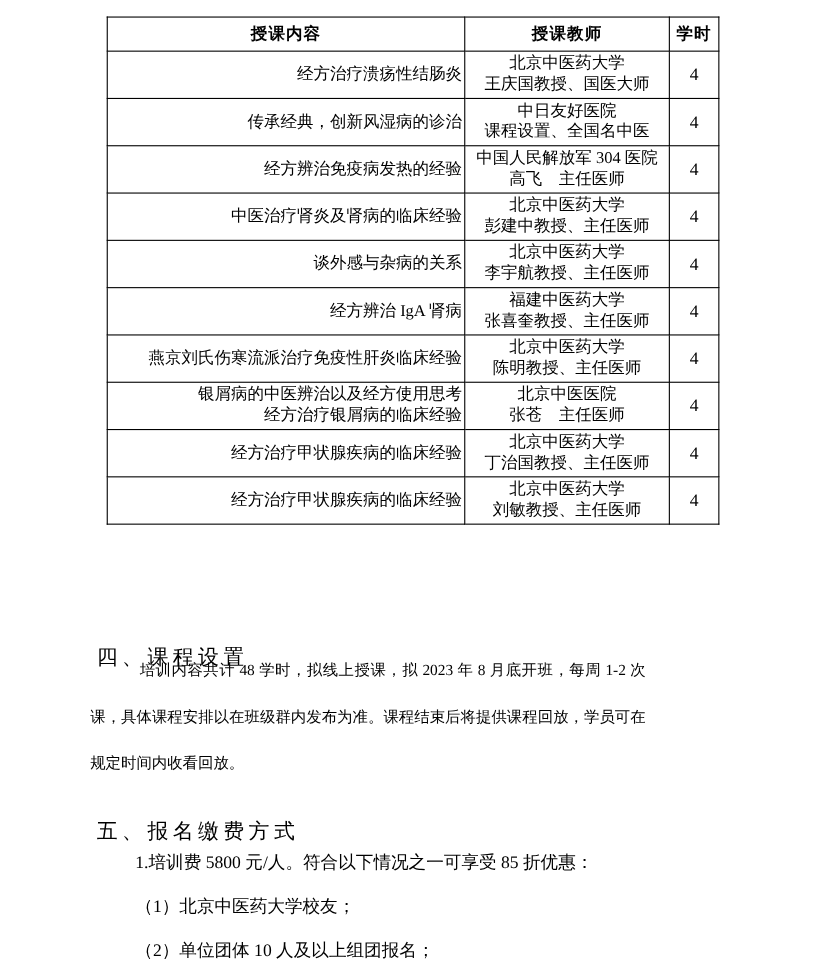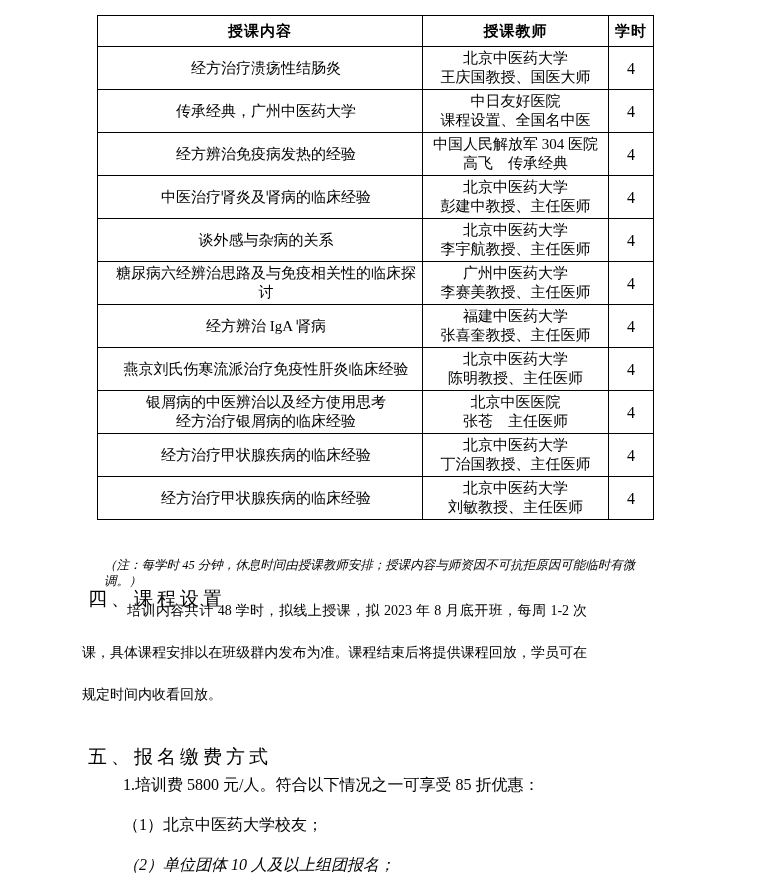--- a/index.html
+++ b/index.html
@@ -28,21 +28,21 @@
     font-weight:normal;
   }
   .course-table thead tr{height:31px;}
   .course-table tbody tr{height:41px;}
   .course-table th{
     text-align:center;
     font-weight:bold;
     letter-spacing:1px;
   }
   td.cell-content{
-    text-align:center;
+    text-align:right;
     padding-left:14px;
     white-space:pre-line;
   }
   td.cell-teacher{text-align:center;}
   td.cell-teacher div{line-height:19px;}
   td.cell-hours{
     text-align:center;
     font-size:16px;
   }
 
@@ -75,21 +75,21 @@
     text-indent:45px;
   }
   .fee-line{
     position:absolute;left:123px;
     font-size:16px;
     line-height:22px;
     white-space:nowrap;
   }
   .fee-main{top:774px;}
   .fee-item1{top:814px;text-align:right;}
-  .fee-item2{top:854px;font-style:italic;}
+  .fee-item2{top:854px;}
 </style>
 </head>
 <body>
 
 <div class="page">
 
   <table class="course-table">
     <colgroup>
       <col style="width:325px">
       <col style="width:186px">
@@ -105,56 +105,48 @@
     <tbody>
       <tr>
         <td class="cell-content">经方治疗溃疡性结肠炎</td>
         <td class="cell-teacher">
           <div>北京中医药大学</div>
           <div>王庆国教授、国医大师</div>
         </td>
         <td class="cell-hours">4</td>
       </tr>
       <tr>
-        <td class="cell-content">传承经典，广州中医药大学</td>
+        <td class="cell-content">传承经典，创新风湿病的诊治</td>
         <td class="cell-teacher">
           <div>中日友好医院</div>
           <div>课程设置、全国名中医</div>
         </td>
         <td class="cell-hours">4</td>
       </tr>
       <tr>
         <td class="cell-content">经方辨治免疫病发热的经验</td>
         <td class="cell-teacher">
           <div>中国人民解放军 304 医院</div>
-          <div>高飞　传承经典</div>
+          <div>高飞　主任医师</div>
         </td>
         <td class="cell-hours">4</td>
       </tr>
       <tr>
         <td class="cell-content">中医治疗肾炎及肾病的临床经验</td>
         <td class="cell-teacher">
           <div>北京中医药大学</div>
           <div>彭建中教授、主任医师</div>
         </td>
         <td class="cell-hours">4</td>
       </tr>
       <tr>
         <td class="cell-content">谈外感与杂病的关系</td>
         <td class="cell-teacher">
           <div>北京中医药大学</div>
           <div>李宇航教授、主任医师</div>
-        </td>
-        <td class="cell-hours">4</td>
-      </tr>
-      <tr>
-        <td class="cell-content">糖尿病六经辨治思路及与免疫相关性的临床探讨</td>
-        <td class="cell-teacher">
-          <div>广州中医药大学</div>
-          <div>李赛美教授、主任医师</div>
         </td>
         <td class="cell-hours">4</td>
       </tr>
       <tr>
         <td class="cell-content">经方辨治 IgA 肾病</td>
         <td class="cell-teacher">
           <div>福建中医药大学</div>
           <div>张喜奎教授、主任医师</div>
         </td>
         <td class="cell-hours">4</td>
@@ -188,21 +180,20 @@
         <td class="cell-content">经方治疗甲状腺疾病的临床经验</td>
         <td class="cell-teacher">
           <div>北京中医药大学</div>
           <div>刘敏教授、主任医师</div>
         </td>
         <td class="cell-hours">4</td>
       </tr>
     </tbody>
   </table>
 
-  <div class="table-note">（注：每学时 45 分钟，休息时间由授课教师安排；授课内容与师资因不可抗拒原因可能临时有微调。）</div>
 
   <div class="section-heading heading-4">四、课程设置</div>
 
   <div class="body-paragraph">培训内容共计 48 学时，拟线上授课，拟 2023 年 8 月底开班，每周 1-2 次课，具体课程安排以在班级群内发布为准。课程结束后将提供课程回放，学员可在规定时间内收看回放。</div>
 
   <div class="section-heading heading-5">五、报名缴费方式</div>
 
   <div class="fee-line fee-main">1.培训费 5800 元/人。符合以下情况之一可享受 85 折优惠：</div>
   <div class="fee-line fee-item1">（1）北京中医药大学校友；</div>
   <div class="fee-line fee-item2">（2）单位团体 10 人及以上组团报名；</div>

